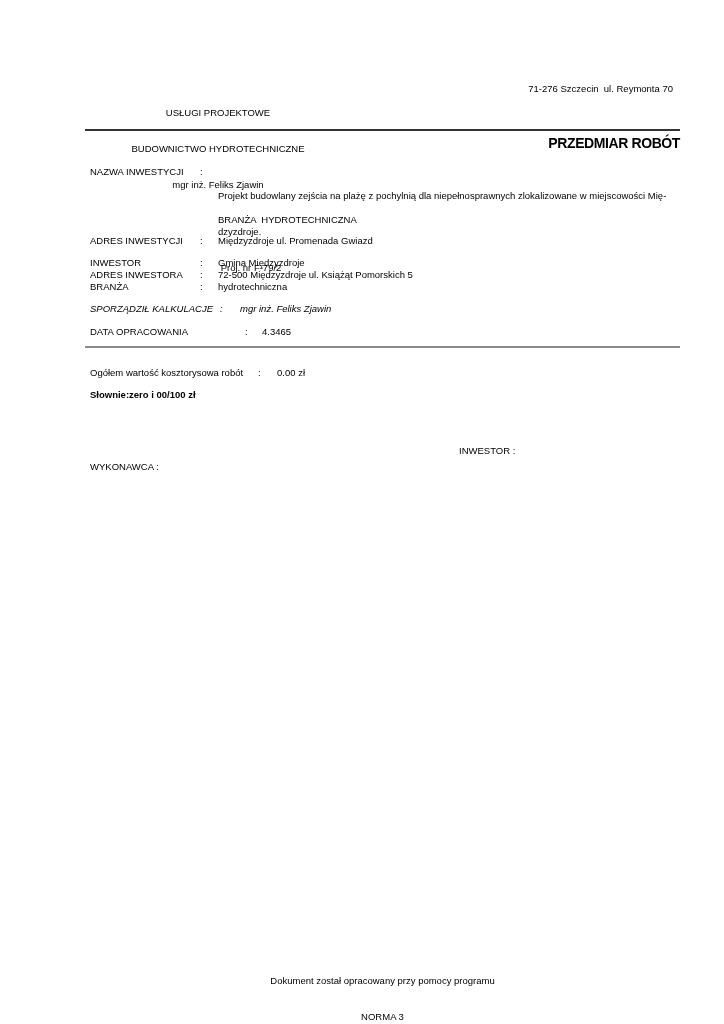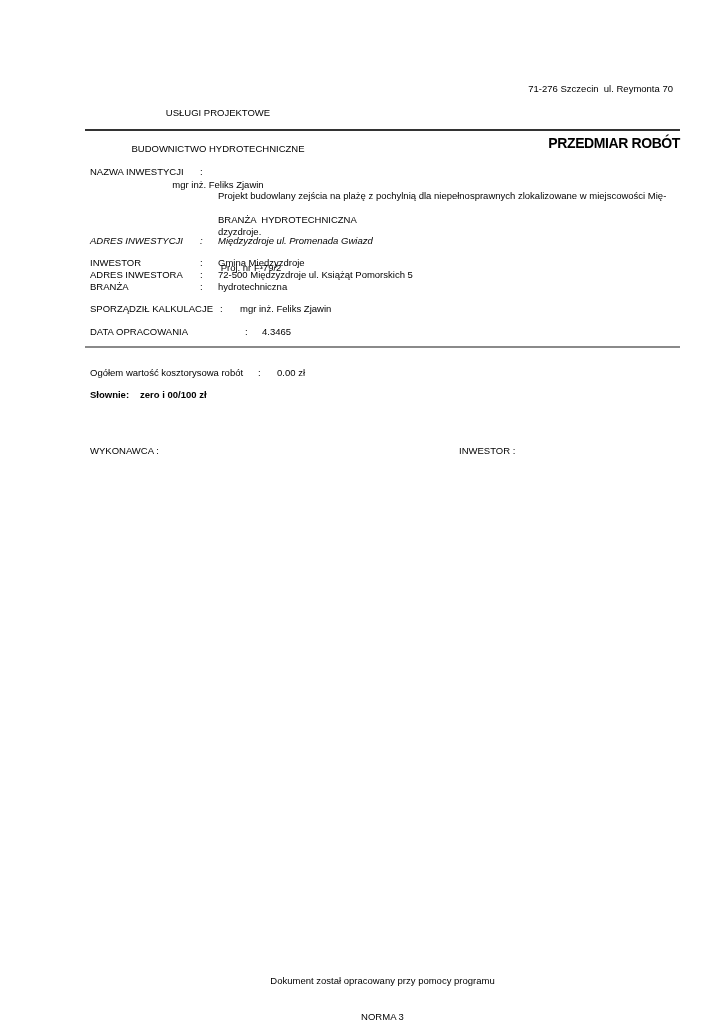--- a/index.html
+++ b/index.html
@@ -26,30 +26,30 @@
 
   
   .row{padding-left:5px;box-sizing:border-box;}
   .grid{display:grid;}
   .g-a{grid-template-columns:110px 18px auto;}   
   .g-b{grid-template-columns:130px 20px auto;}   
   .g-c{grid-template-columns:155px 17px auto;}   
   .g-d{grid-template-columns:168px 19px auto;}   
   .r-nazwa{top:166px;}
   .r-branza-h{top:214px;padding-left:133px;}
-  .r-adres-inw{top:235px;font-style:italic;}
+  .r-adres-inw{top:235px;}
   .r-group{top:257px;}
-  .r-sporzadzil{top:303px;}
+  .r-sporzadzil{top:303px;font-style:italic;}
   .r-data{top:326px;}
   .r-ogolem{top:367px;}
-  .r-slownie{top:389px;display:flex;gap:11px;font-weight:bold;}
+  .r-slownie{top:389px;display:flex;font-weight:bold;}
 
   
   .signatures{top:445px;height:14px;}
-  .sig-left{position:absolute;left:5px;top:0;}
+  .sig-left{position:absolute;left:5px;top:16px;}
   .sig-right{position:absolute;left:358px;top:0;margin-left:16px;}
 
   
   .footer{top:951px;text-align:center;}
 </style>
 </head>
 <body>
 
 <div class="page">
 

